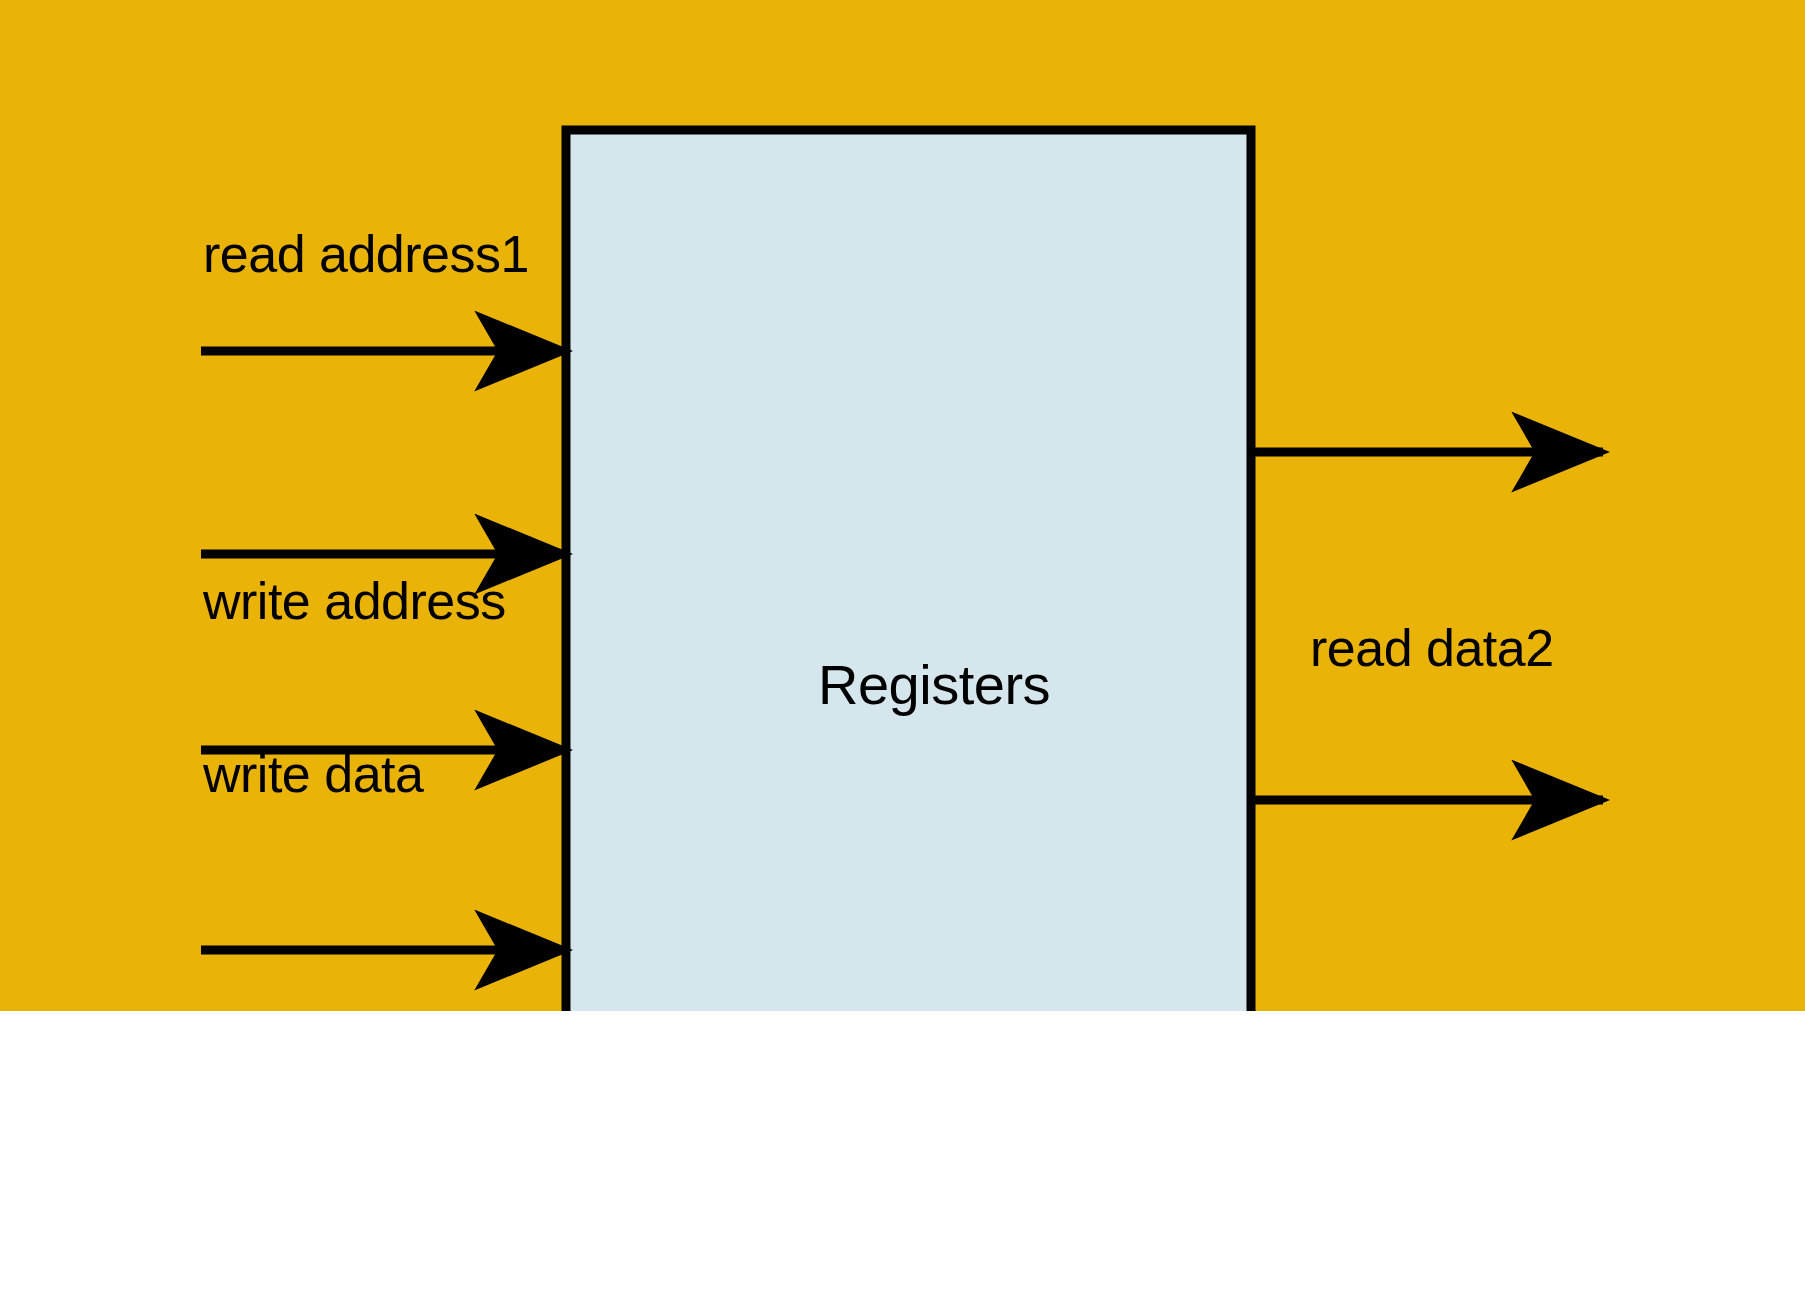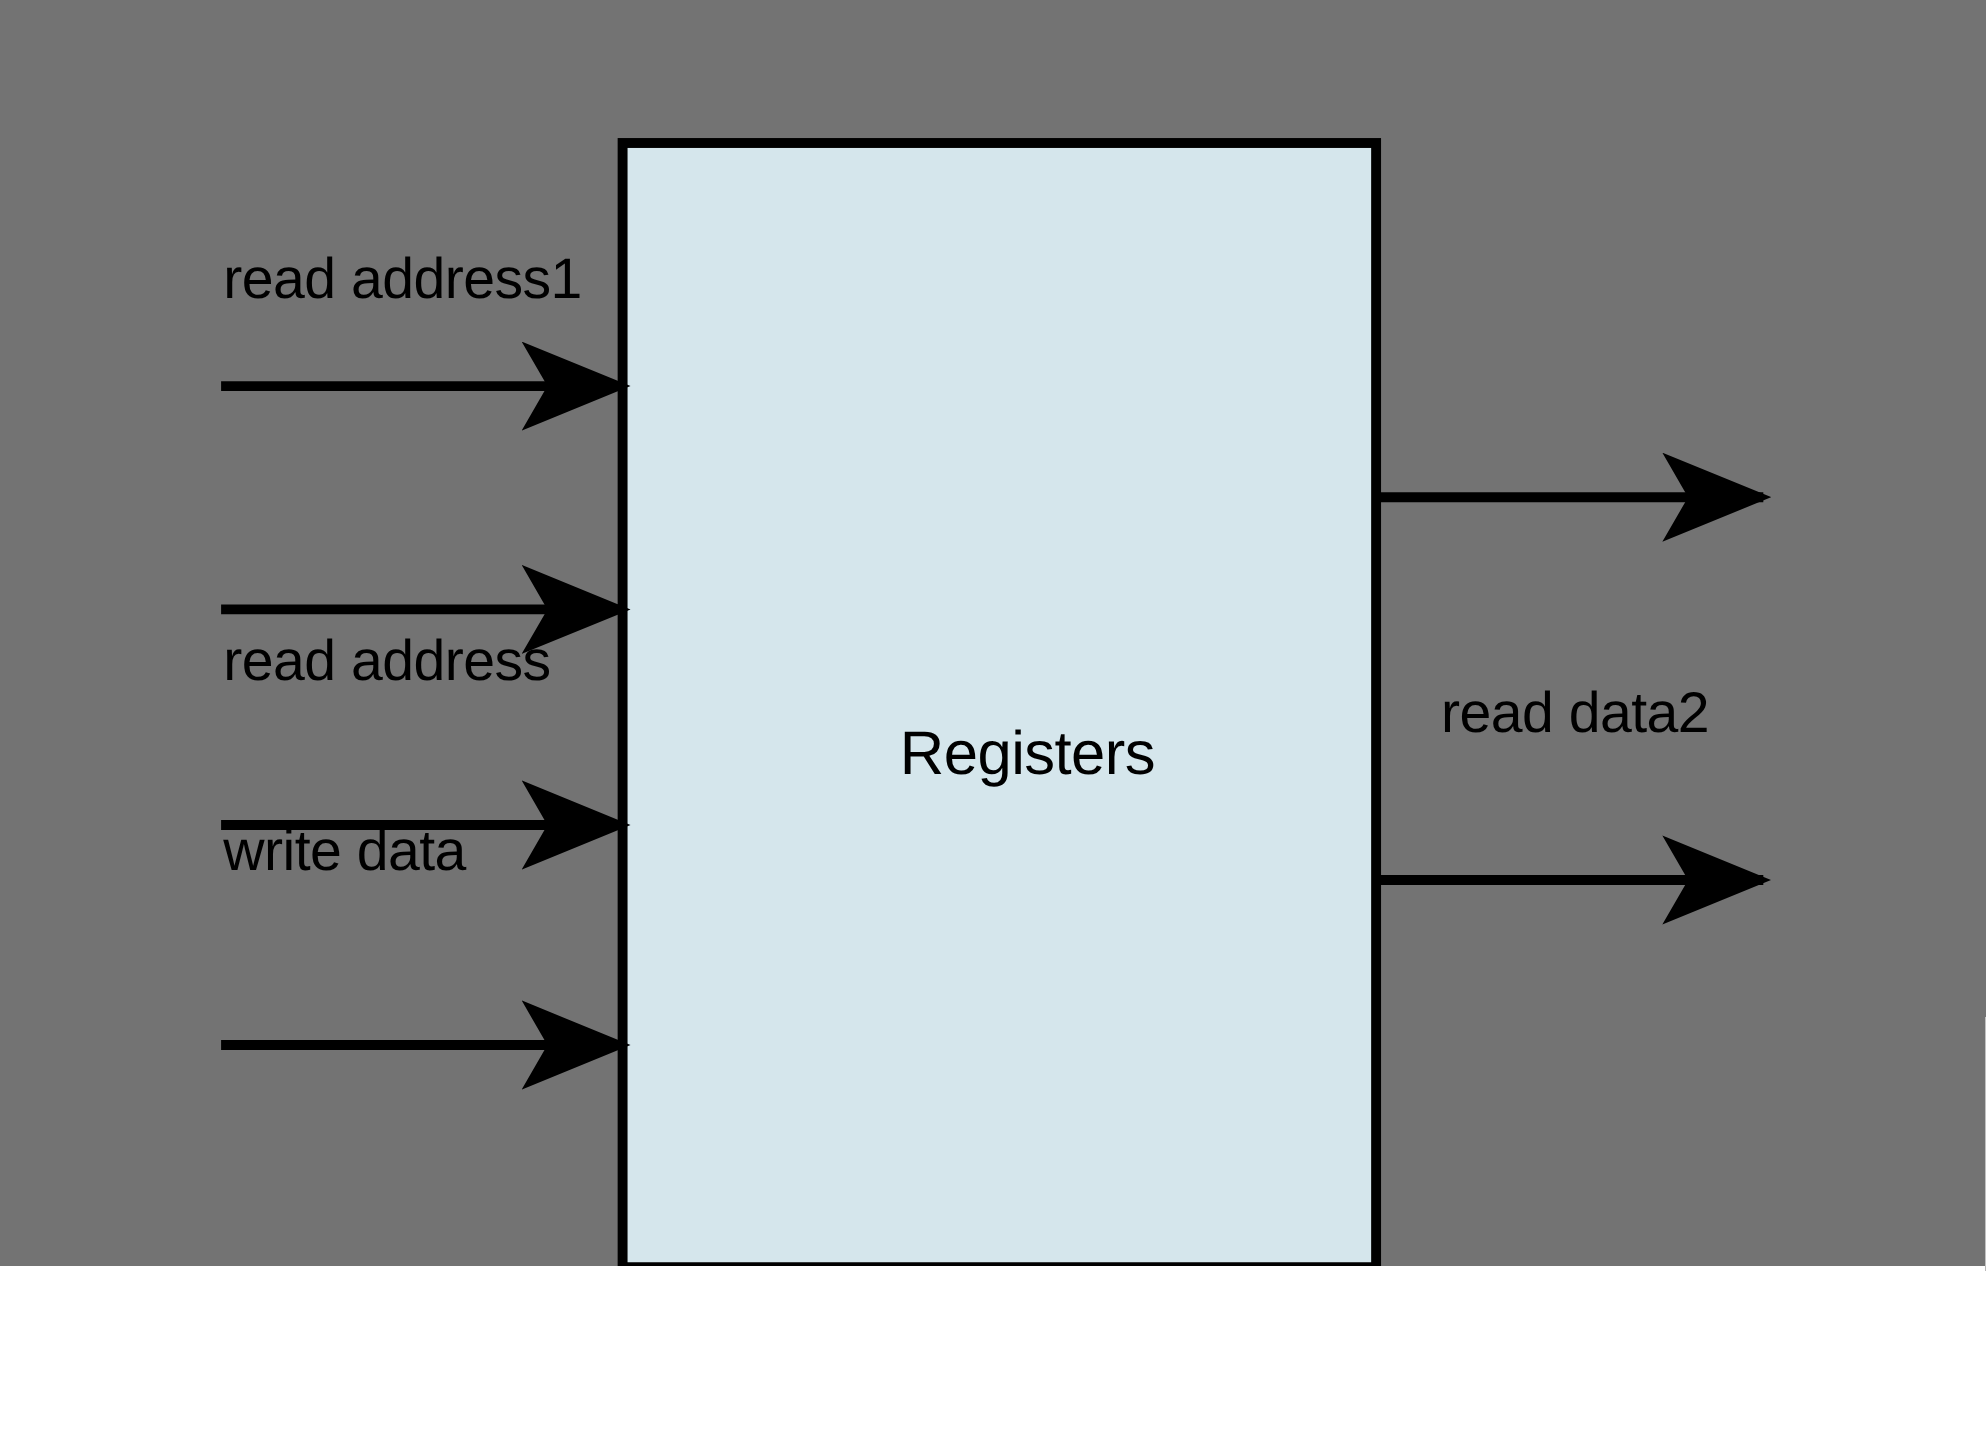--- a/index.html
+++ b/index.html
@@ -3,22 +3,22 @@
 <meta charset="utf-8">
 <style>
   html, body {
     margin: 0;
     padding: 0;
     background: #ffffff;
   }
   #canvas {
     position: relative;
     width: 1805px;
-    height: 1151px;
-    background: #737373;
+    height: 1011px;
+    background: #eab308;
     overflow: hidden;
     font-family: "Liberation Sans", sans-serif;
   }
   #diagram-svg {
     position: absolute;
     top: 0;
     left: 0;
     width: 1805px;
     height: 1305px;
   }
@@ -66,21 +66,21 @@
     <line x1="201" y1="750" x2="566" y2="750" stroke="#000000" stroke-width="9" marker-end="url(#arrowhead)"></line>
     <line x1="201" y1="950" x2="566" y2="950" stroke="#000000" stroke-width="9" marker-end="url(#arrowhead)"></line>
 
     <line x1="1251" y1="452" x2="1603" y2="452" stroke="#000000" stroke-width="9" marker-end="url(#arrowhead)"></line>
     <line x1="1251" y1="800" x2="1603" y2="800" stroke="#000000" stroke-width="9" marker-end="url(#arrowhead)"></line>
   </svg>
 
   <div class="label port-label lbl-read-address1">read address1</div>
 
 
-  <div class="label port-label lbl-write-address">read address</div>
+  <div class="label port-label lbl-write-address">write address</div>
 
   <div class="label port-label lbl-write-data">write data</div>
 
 
   <div class="label port-label lbl-read-data2">read data2</div>
 
   <div class="label block-label lbl-registers">Registers</div>
 
 </div>
 

